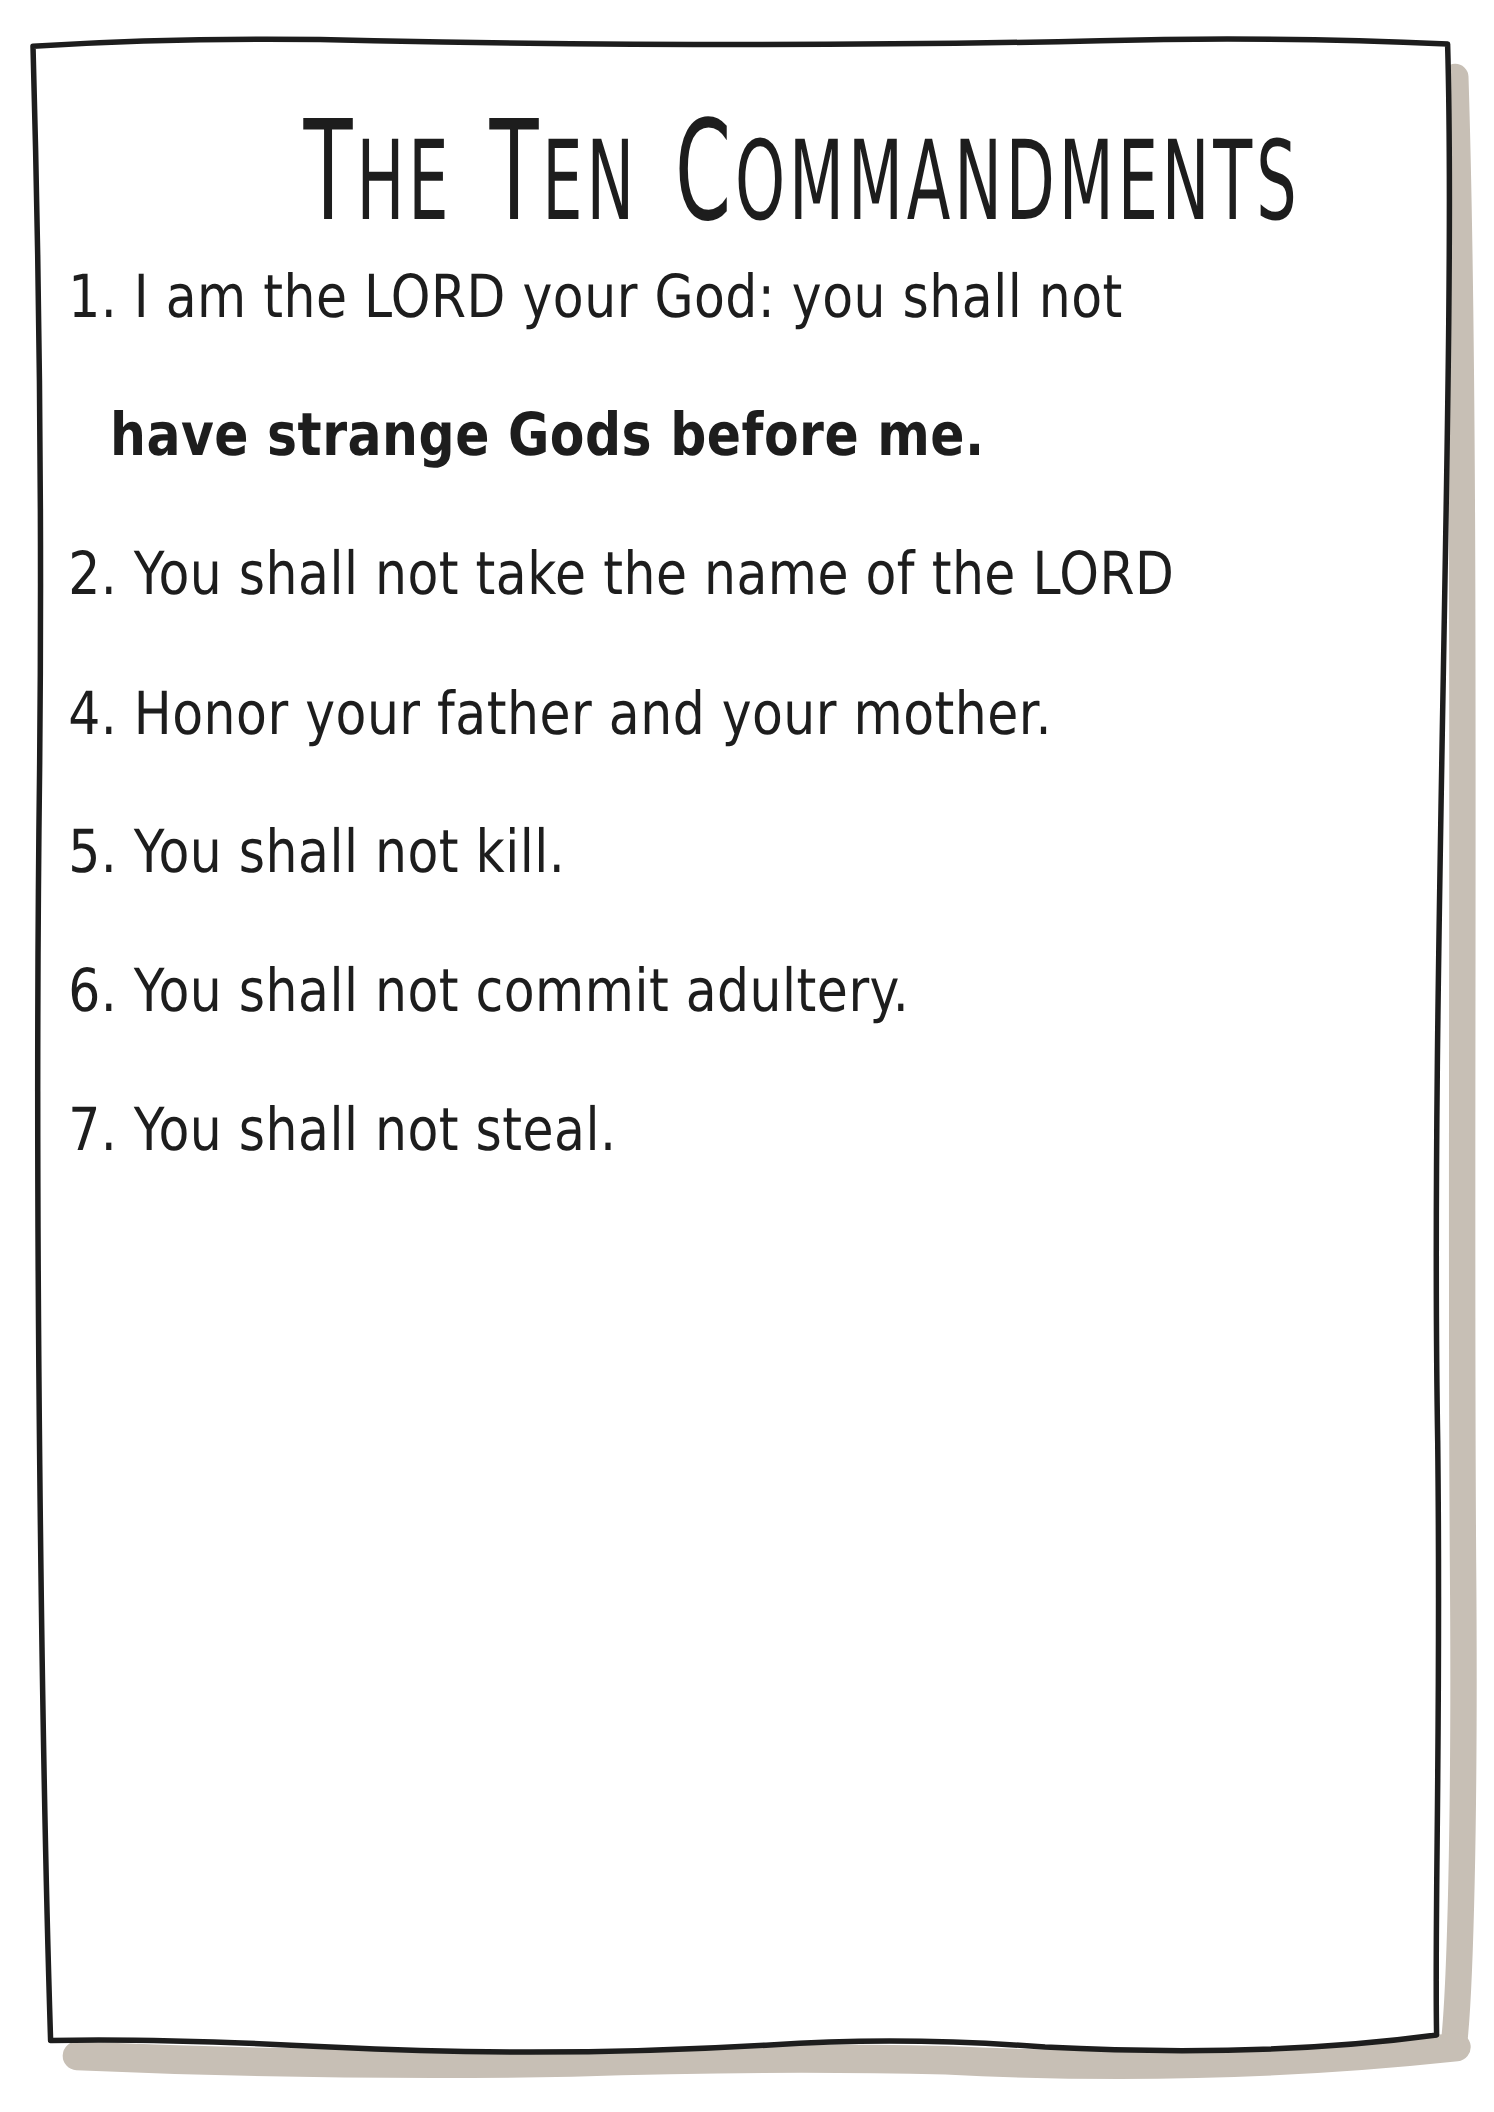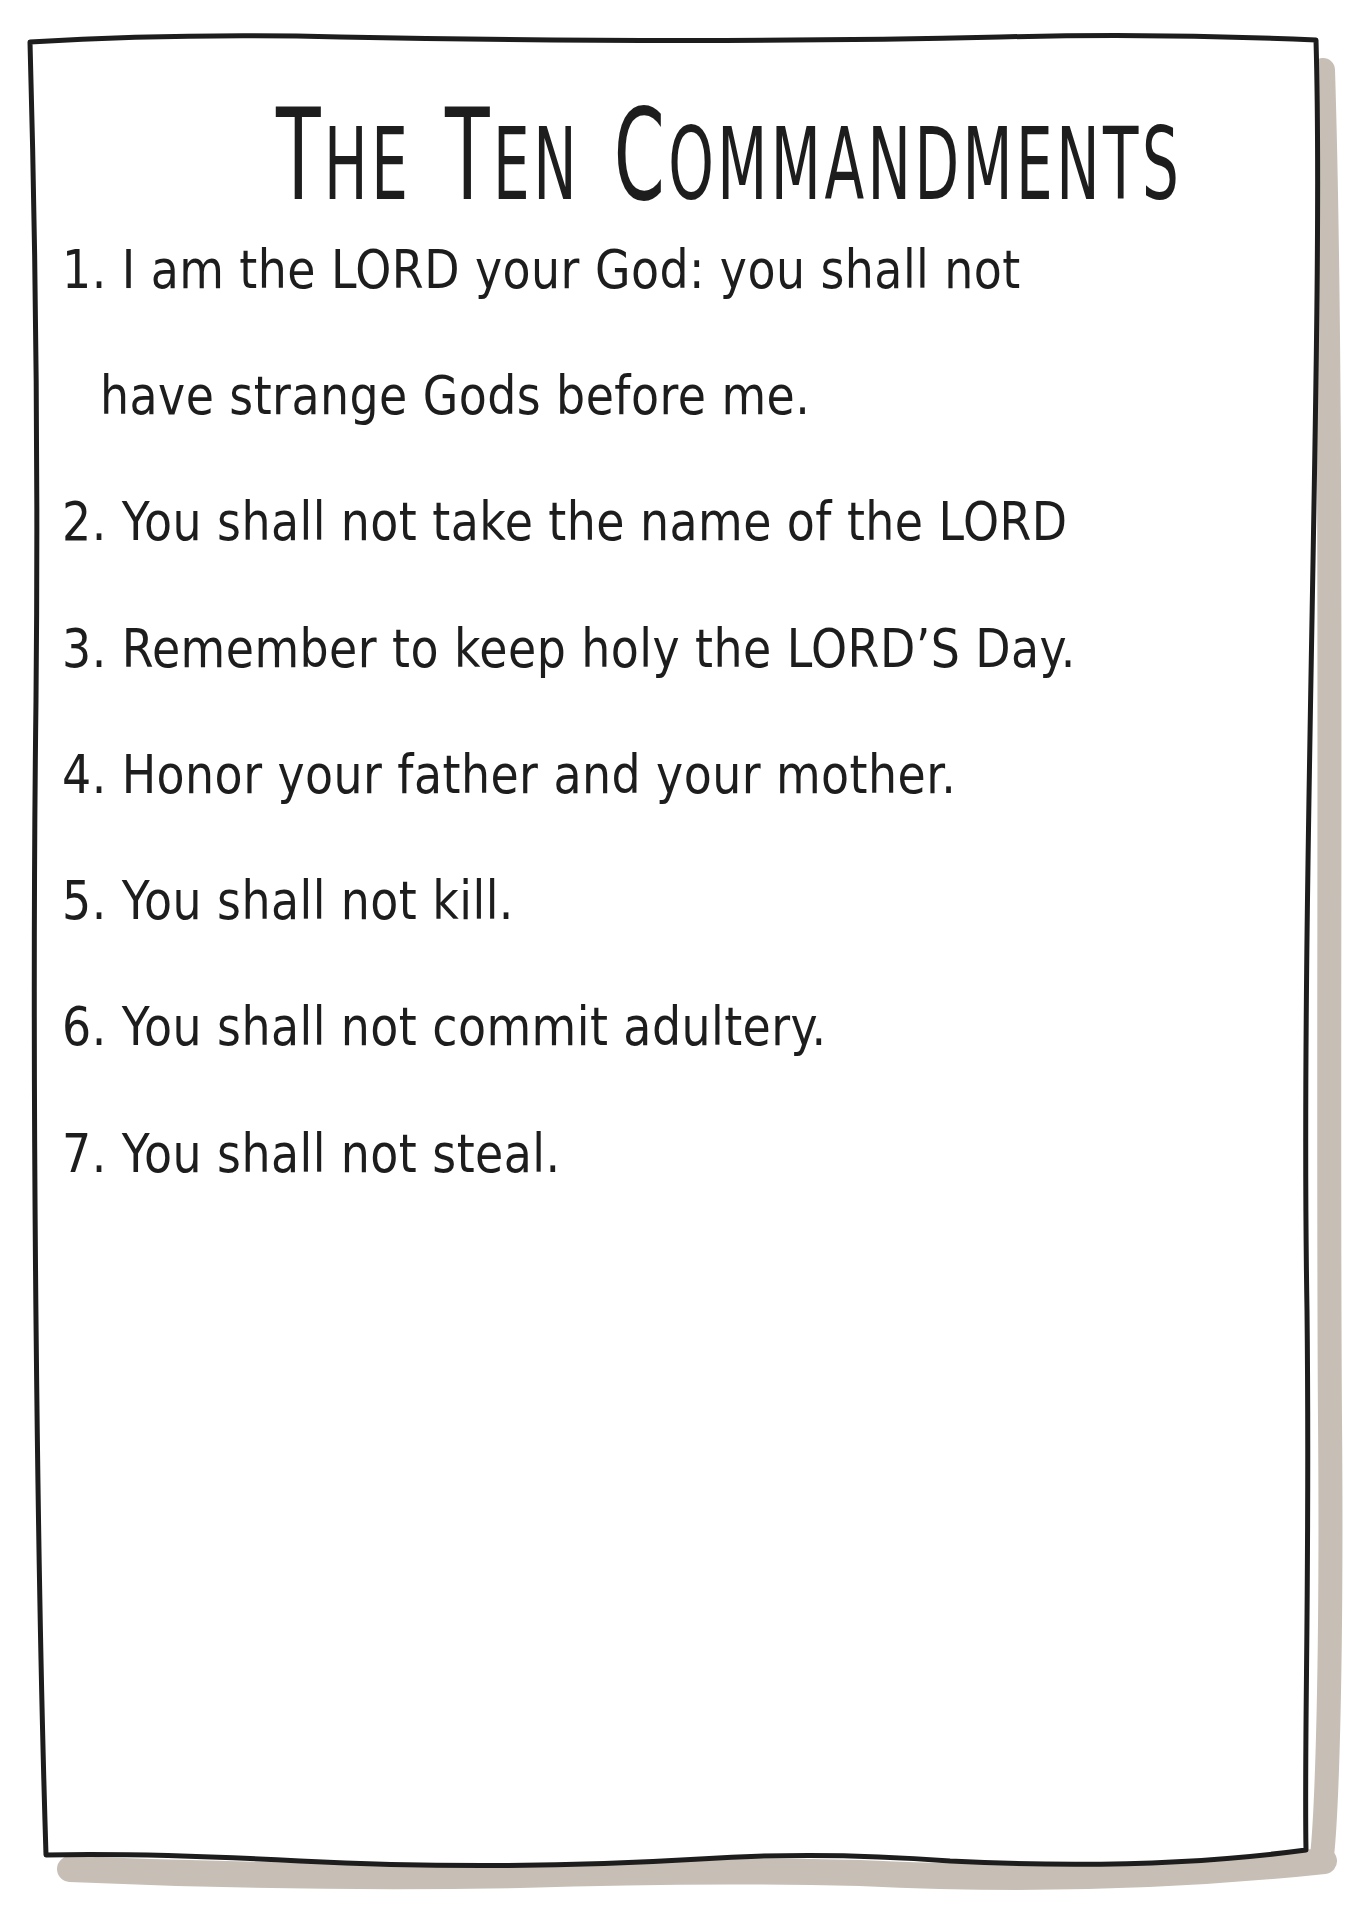--- a/index.html
+++ b/index.html
@@ -31,21 +31,21 @@
   }
   .title .word{display:inline-block;}
   .title .word + .word{margin-left:58px;}
   .title .cap{font-size:126px;}
   .title .rest{font-size:100px;}
 
   .commandments{
     position:absolute;left:62px;top:206px;width:1252px;
   }
   .row{height:126.3px;display:flex;align-items:center;}
-  .row.cont{padding-left:38px;}
+  .row.cont{padding-left:38px;font-weight:bold;}
   .row .txt{
     display:inline-block;
     transform:scaleX(0.85);transform-origin:0 50%;
     font-size:54px;letter-spacing:0.5px;white-space:nowrap;
     color:var(--ink);
   }
 </style>
 </head>
 <body>
 
@@ -77,23 +77,20 @@
         <div class="row">
           <span class="txt">1. I am the LORD your God: you shall not</span>
         </div>
         <div class="row cont">
           <span class="txt">have strange Gods before me.</span>
         </div>
         <div class="row">
           <span class="txt">2. You shall not take the name of the LORD</span>
         </div>
         <div class="row">
-          <span class="txt">3. Remember to keep holy the LORD’S Day.</span>
-        </div>
-        <div class="row">
           <span class="txt">4. Honor your father and your mother.</span>
         </div>
         <div class="row">
           <span class="txt">5. You shall not kill.</span>
         </div>
         <div class="row">
           <span class="txt">6. You shall not commit adultery.</span>
         </div>
         <div class="row">
           <span class="txt">7. You shall not steal.</span>

